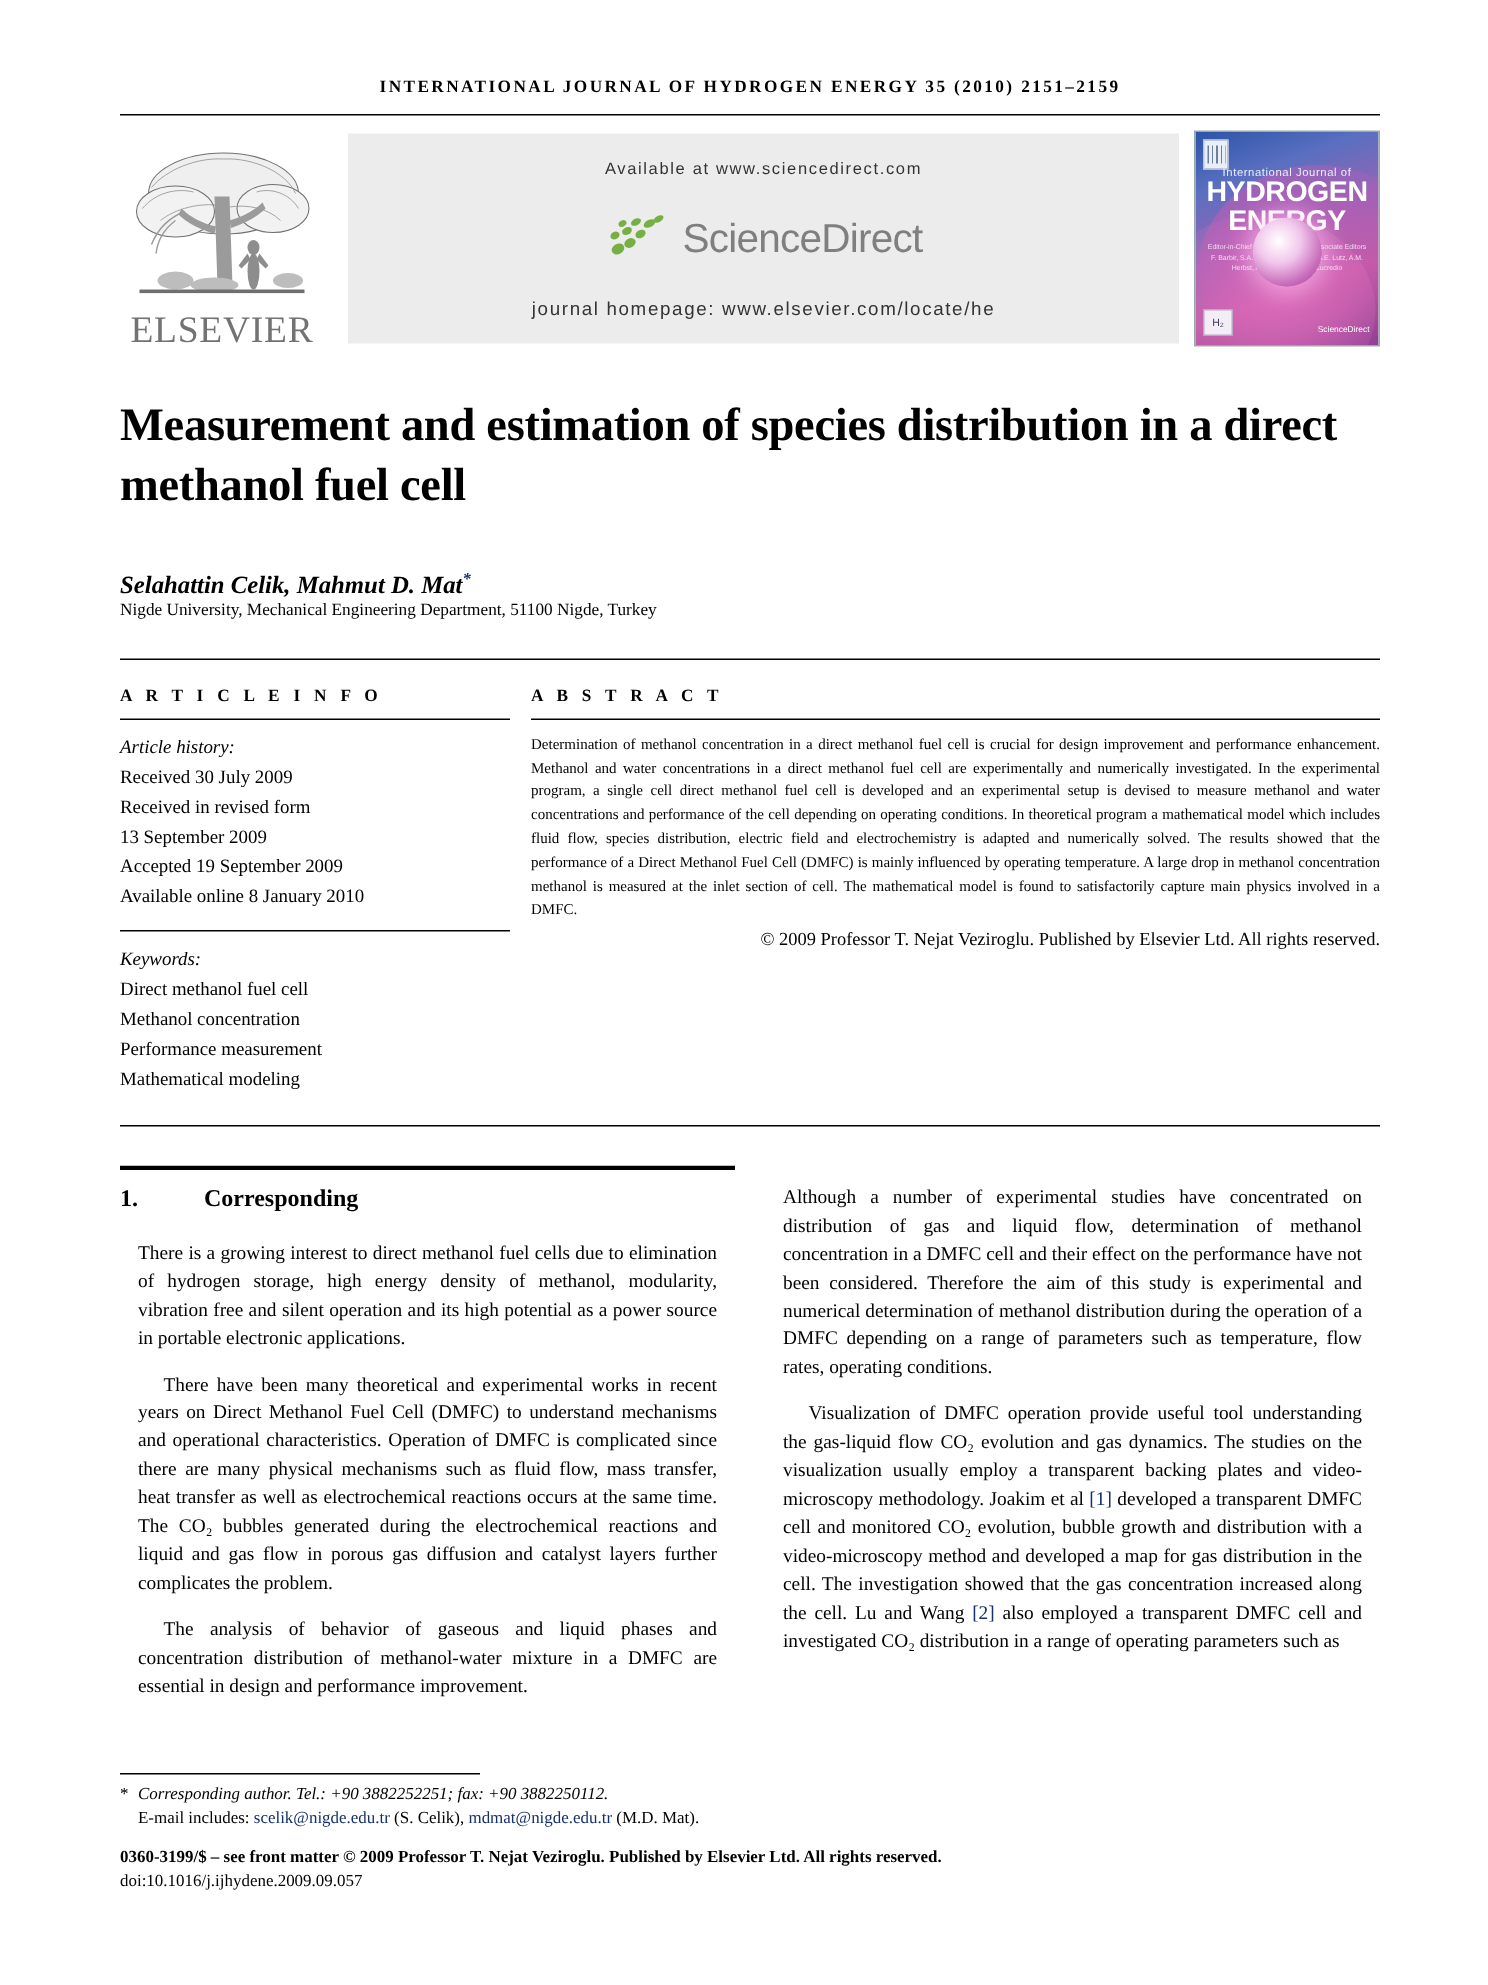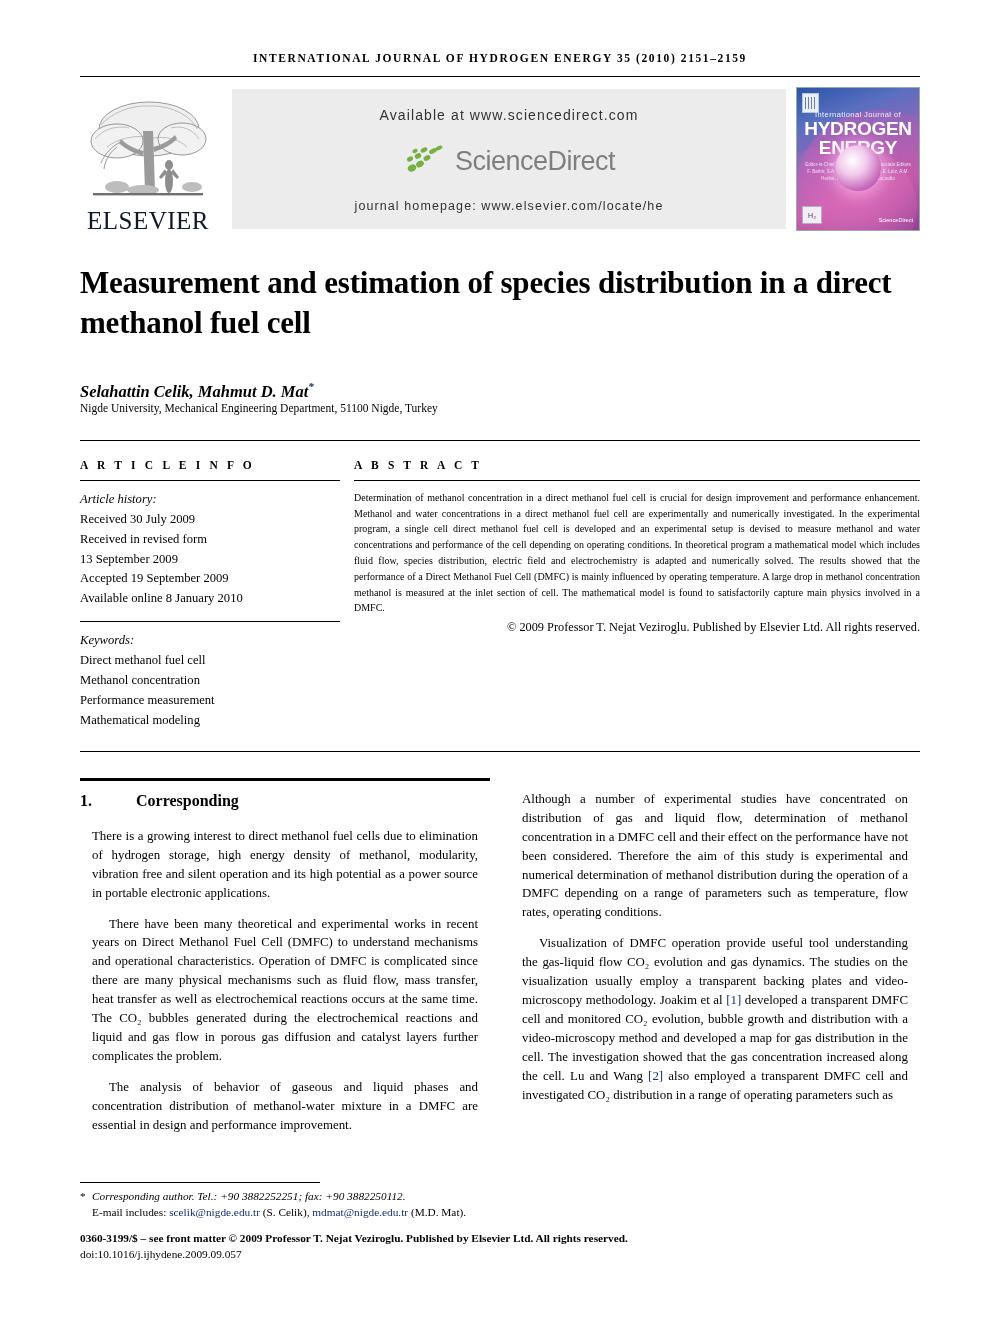--- a/index.html
+++ b/index.html
@@ -53,39 +53,39 @@
     flex-direction: column;
     align-items: center;
     justify-content: flex-end;
     padding-bottom: 2px;
   }
   .tree-svg { display: block; }
   .elsevier-word {
     font-family: "Liberation Serif", serif;
     font-size: 25px;
     letter-spacing: 0.5px;
-    color: #0f172a;
+    color: #737373;
     line-height: 1;
     margin-top: 1px;
   }
 
   .sd-banner {
     flex: 1 1 auto;
     background: #ececec;
     margin: 6px 10px 6px 16px;
     display: flex;
     flex-direction: column;
     align-items: center;
     justify-content: space-between;
     padding: 18px 0 16px 0;
     position: relative;
   }
   .sd-available {
     font-family: "Liberation Sans", sans-serif;
-    font-size: 14px;
+    font-size: 11px;
     letter-spacing: 1.1px;
     color: #333;
   }
   .sd-logo-row {
     display: flex;
     align-items: center;
     gap: 6px;
   }
   .sd-wordmark {
     font-family: "Liberation Sans", sans-serif;

